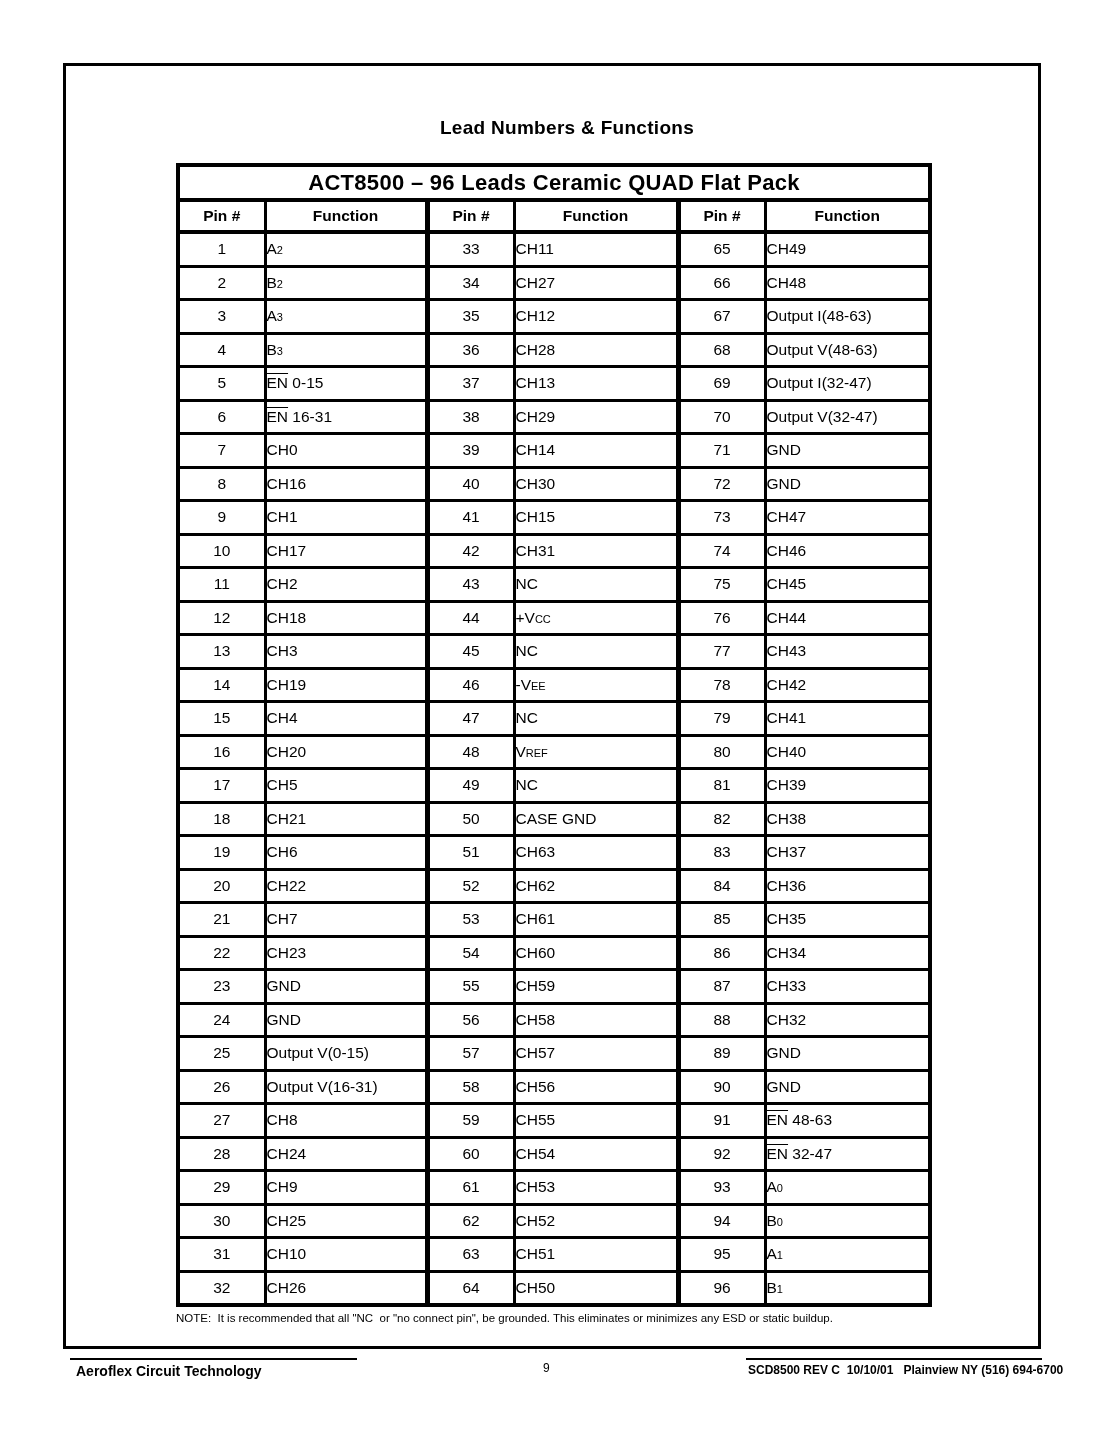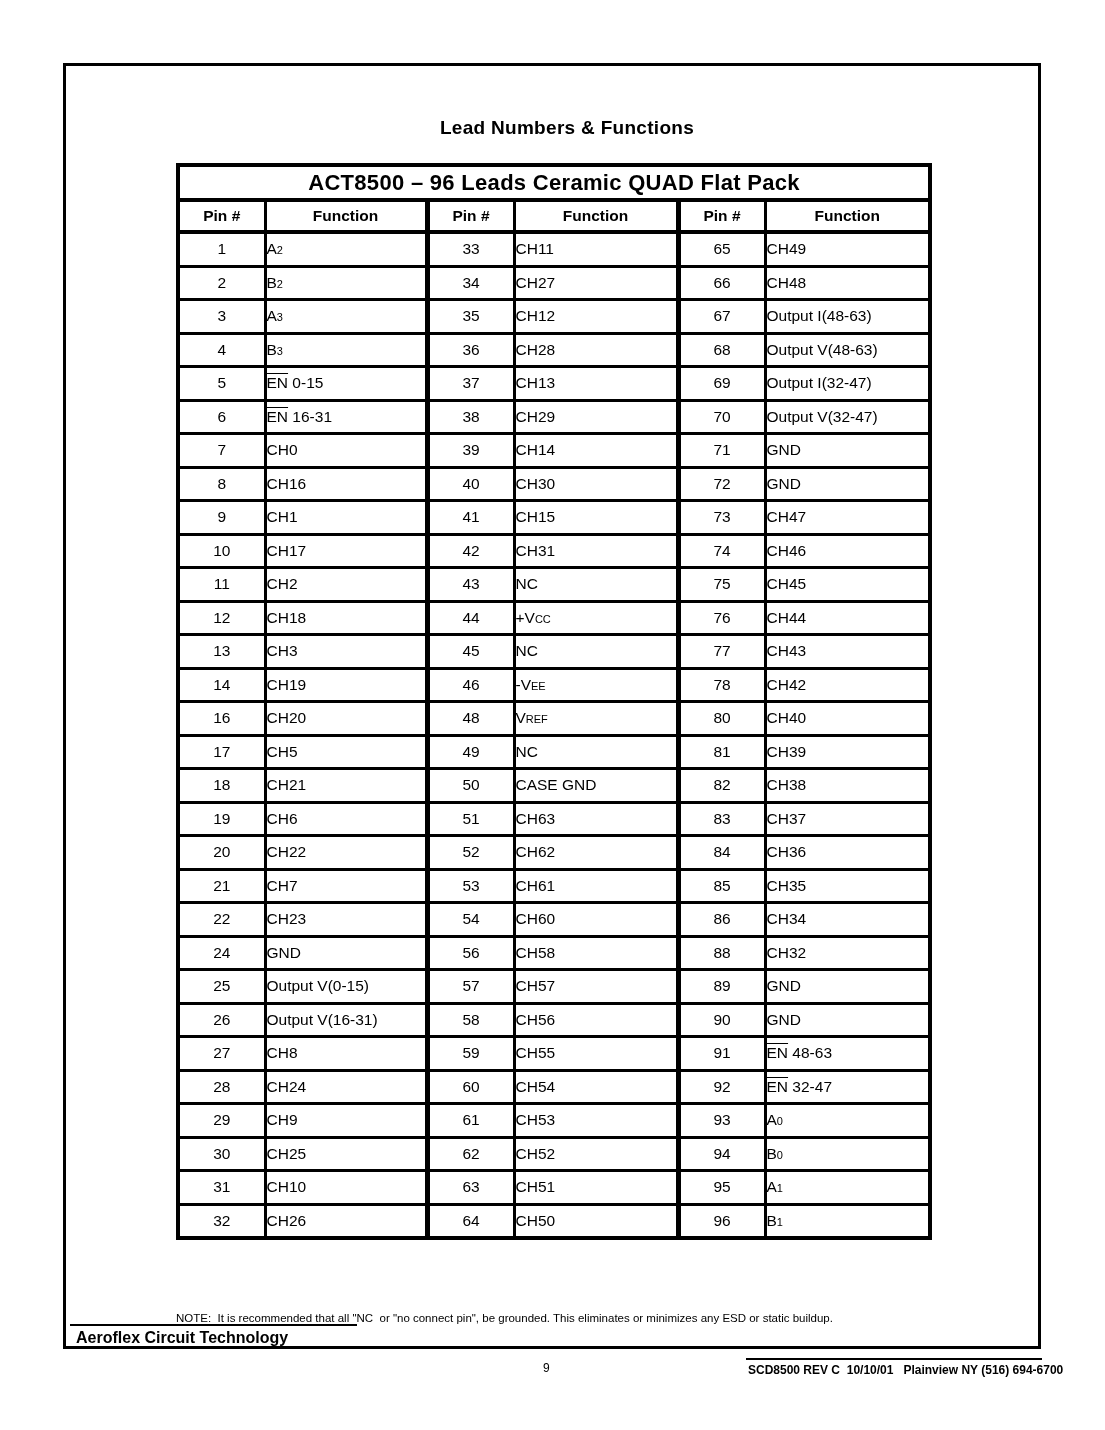--- a/index.html
+++ b/index.html
@@ -37,23 +37,23 @@
   .pin-cell{text-align:center;}
   .fn-cell{text-align:left;padding-left:17px;}
   .leads .g3{border-left:5px solid #000;}
   .sub{font-size:11px;}
   .over{text-decoration:overline;margin-top:20px;}
   .note{
     position:absolute;left:176px;top:1312px;width:752px;text-align:left;
     font-size:11.5px;white-space:pre;
   }
   .f-left{
-    position:absolute;left:70px;top:1324px;width:287px;box-sizing:border-box;
+    position:absolute;left:70px;top:1358px;width:287px;box-sizing:border-box;
     border-top:2px solid #000;padding:3px 0 0 6px;
-    font-size:16px;font-weight:bold;
+    font-size:14px;font-weight:bold;
   }
   .f-num{
     position:absolute;left:543px;top:1361px;font-size:12px;
   }
   .f-right{
     position:absolute;left:746px;top:1358px;width:296px;box-sizing:border-box;
     border-top:2px solid #000;padding:3px 0 0 2px;
     font-size:12px;font-weight:bold;white-space:pre;
   }
 </style>
@@ -193,20 +193,28 @@
       </tr>
       <tr>
         <td class="pin-cell">14</td>
         <td class="fn-cell">CH19</td>
         <td class="pin-cell g3">46</td>
         <td class="fn-cell"><span>-V</span><span class="sub">EE</span></td>
         <td class="pin-cell g3">78</td>
         <td class="fn-cell">CH42</td>
       </tr>
       <tr>
+        <td class="pin-cell">15</td>
+        <td class="fn-cell">CH4</td>
+        <td class="pin-cell g3">47</td>
+        <td class="fn-cell">NC</td>
+        <td class="pin-cell g3">79</td>
+        <td class="fn-cell">CH41</td>
+      </tr>
+      <tr>
         <td class="pin-cell">16</td>
         <td class="fn-cell">CH20</td>
         <td class="pin-cell g3">48</td>
         <td class="fn-cell"><span>V</span><span class="sub">REF</span></td>
         <td class="pin-cell g3">80</td>
         <td class="fn-cell">CH40</td>
       </tr>
       <tr>
         <td class="pin-cell">17</td>
         <td class="fn-cell">CH5</td>
@@ -249,20 +257,28 @@
       </tr>
       <tr>
         <td class="pin-cell">22</td>
         <td class="fn-cell">CH23</td>
         <td class="pin-cell g3">54</td>
         <td class="fn-cell">CH60</td>
         <td class="pin-cell g3">86</td>
         <td class="fn-cell">CH34</td>
       </tr>
       <tr>
+        <td class="pin-cell">23</td>
+        <td class="fn-cell">GND</td>
+        <td class="pin-cell g3">55</td>
+        <td class="fn-cell">CH59</td>
+        <td class="pin-cell g3">87</td>
+        <td class="fn-cell">CH33</td>
+      </tr>
+      <tr>
         <td class="pin-cell">24</td>
         <td class="fn-cell">GND</td>
         <td class="pin-cell g3">56</td>
         <td class="fn-cell">CH58</td>
         <td class="pin-cell g3">88</td>
         <td class="fn-cell">CH32</td>
       </tr>
       <tr>
         <td class="pin-cell">25</td>
         <td class="fn-cell">Output V(0-15)</td>

